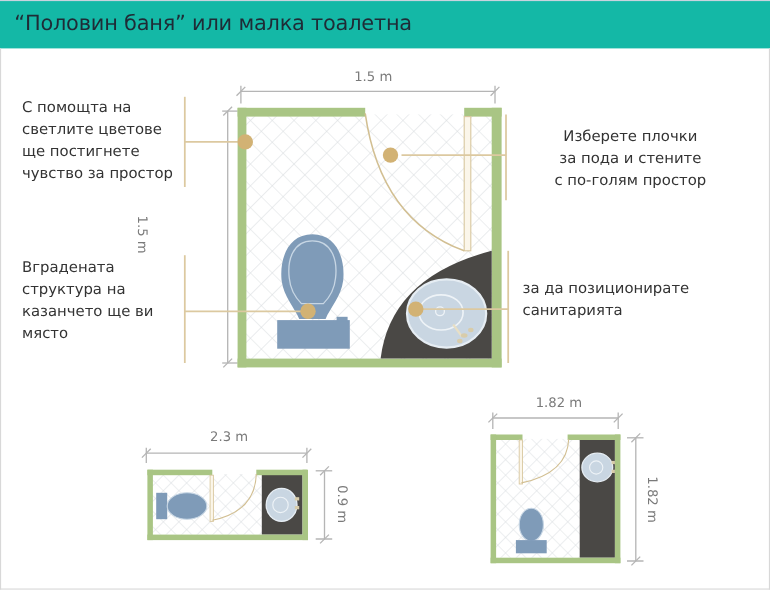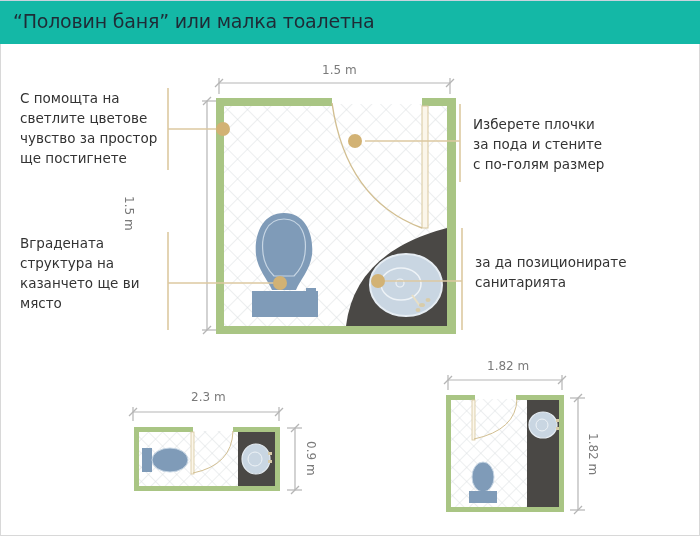--- a/index.html
+++ b/index.html
@@ -183,28 +183,28 @@
 <div class="dim" style="left:322px; top:63px;">1.5 m</div>
 <div class="dim vertical" style="left:136px; top:196px;">1.5 m</div>
 <div class="dim" style="left:191px; top:390px;">2.3 m</div>
 <div class="dim vertical" style="left:318px; top:441px;">0.9 m</div>
 <div class="dim" style="left:487px; top:359px;">1.82 m</div>
 <div class="dim vertical" style="left:600px; top:433px;">1.82 m</div>
 
 <div class="note right-align" style="left:20px; top:88px; width:138px;">
   <div>С помощта на</div>
   <div>светлите цветове</div>
+  <div>ще постигнете</div>
   <div>чувство за простор</div>
-  <div>ще постигнете</div>
-</div>
-
-<div class="note" style="left:473px; top:114px; width:200px;">
+</div>
+
+<div class="note" style="left:473px; top:114px; width:200px;text-align:center;">
   <div>Изберете плочки</div>
   <div>за пода и стените</div>
-  <div>с по-голям размер</div>
+  <div>с по-голям простор</div>
 </div>
 
 <div class="note right-align" style="left:20px; top:233px; width:138px;">
   <div>Вградената</div>
   <div>структура на</div>
   <div>казанчето ще ви</div>
   <div>място</div>
 </div>
 
 <div class="note" style="left:475px; top:252px; width:210px;">

